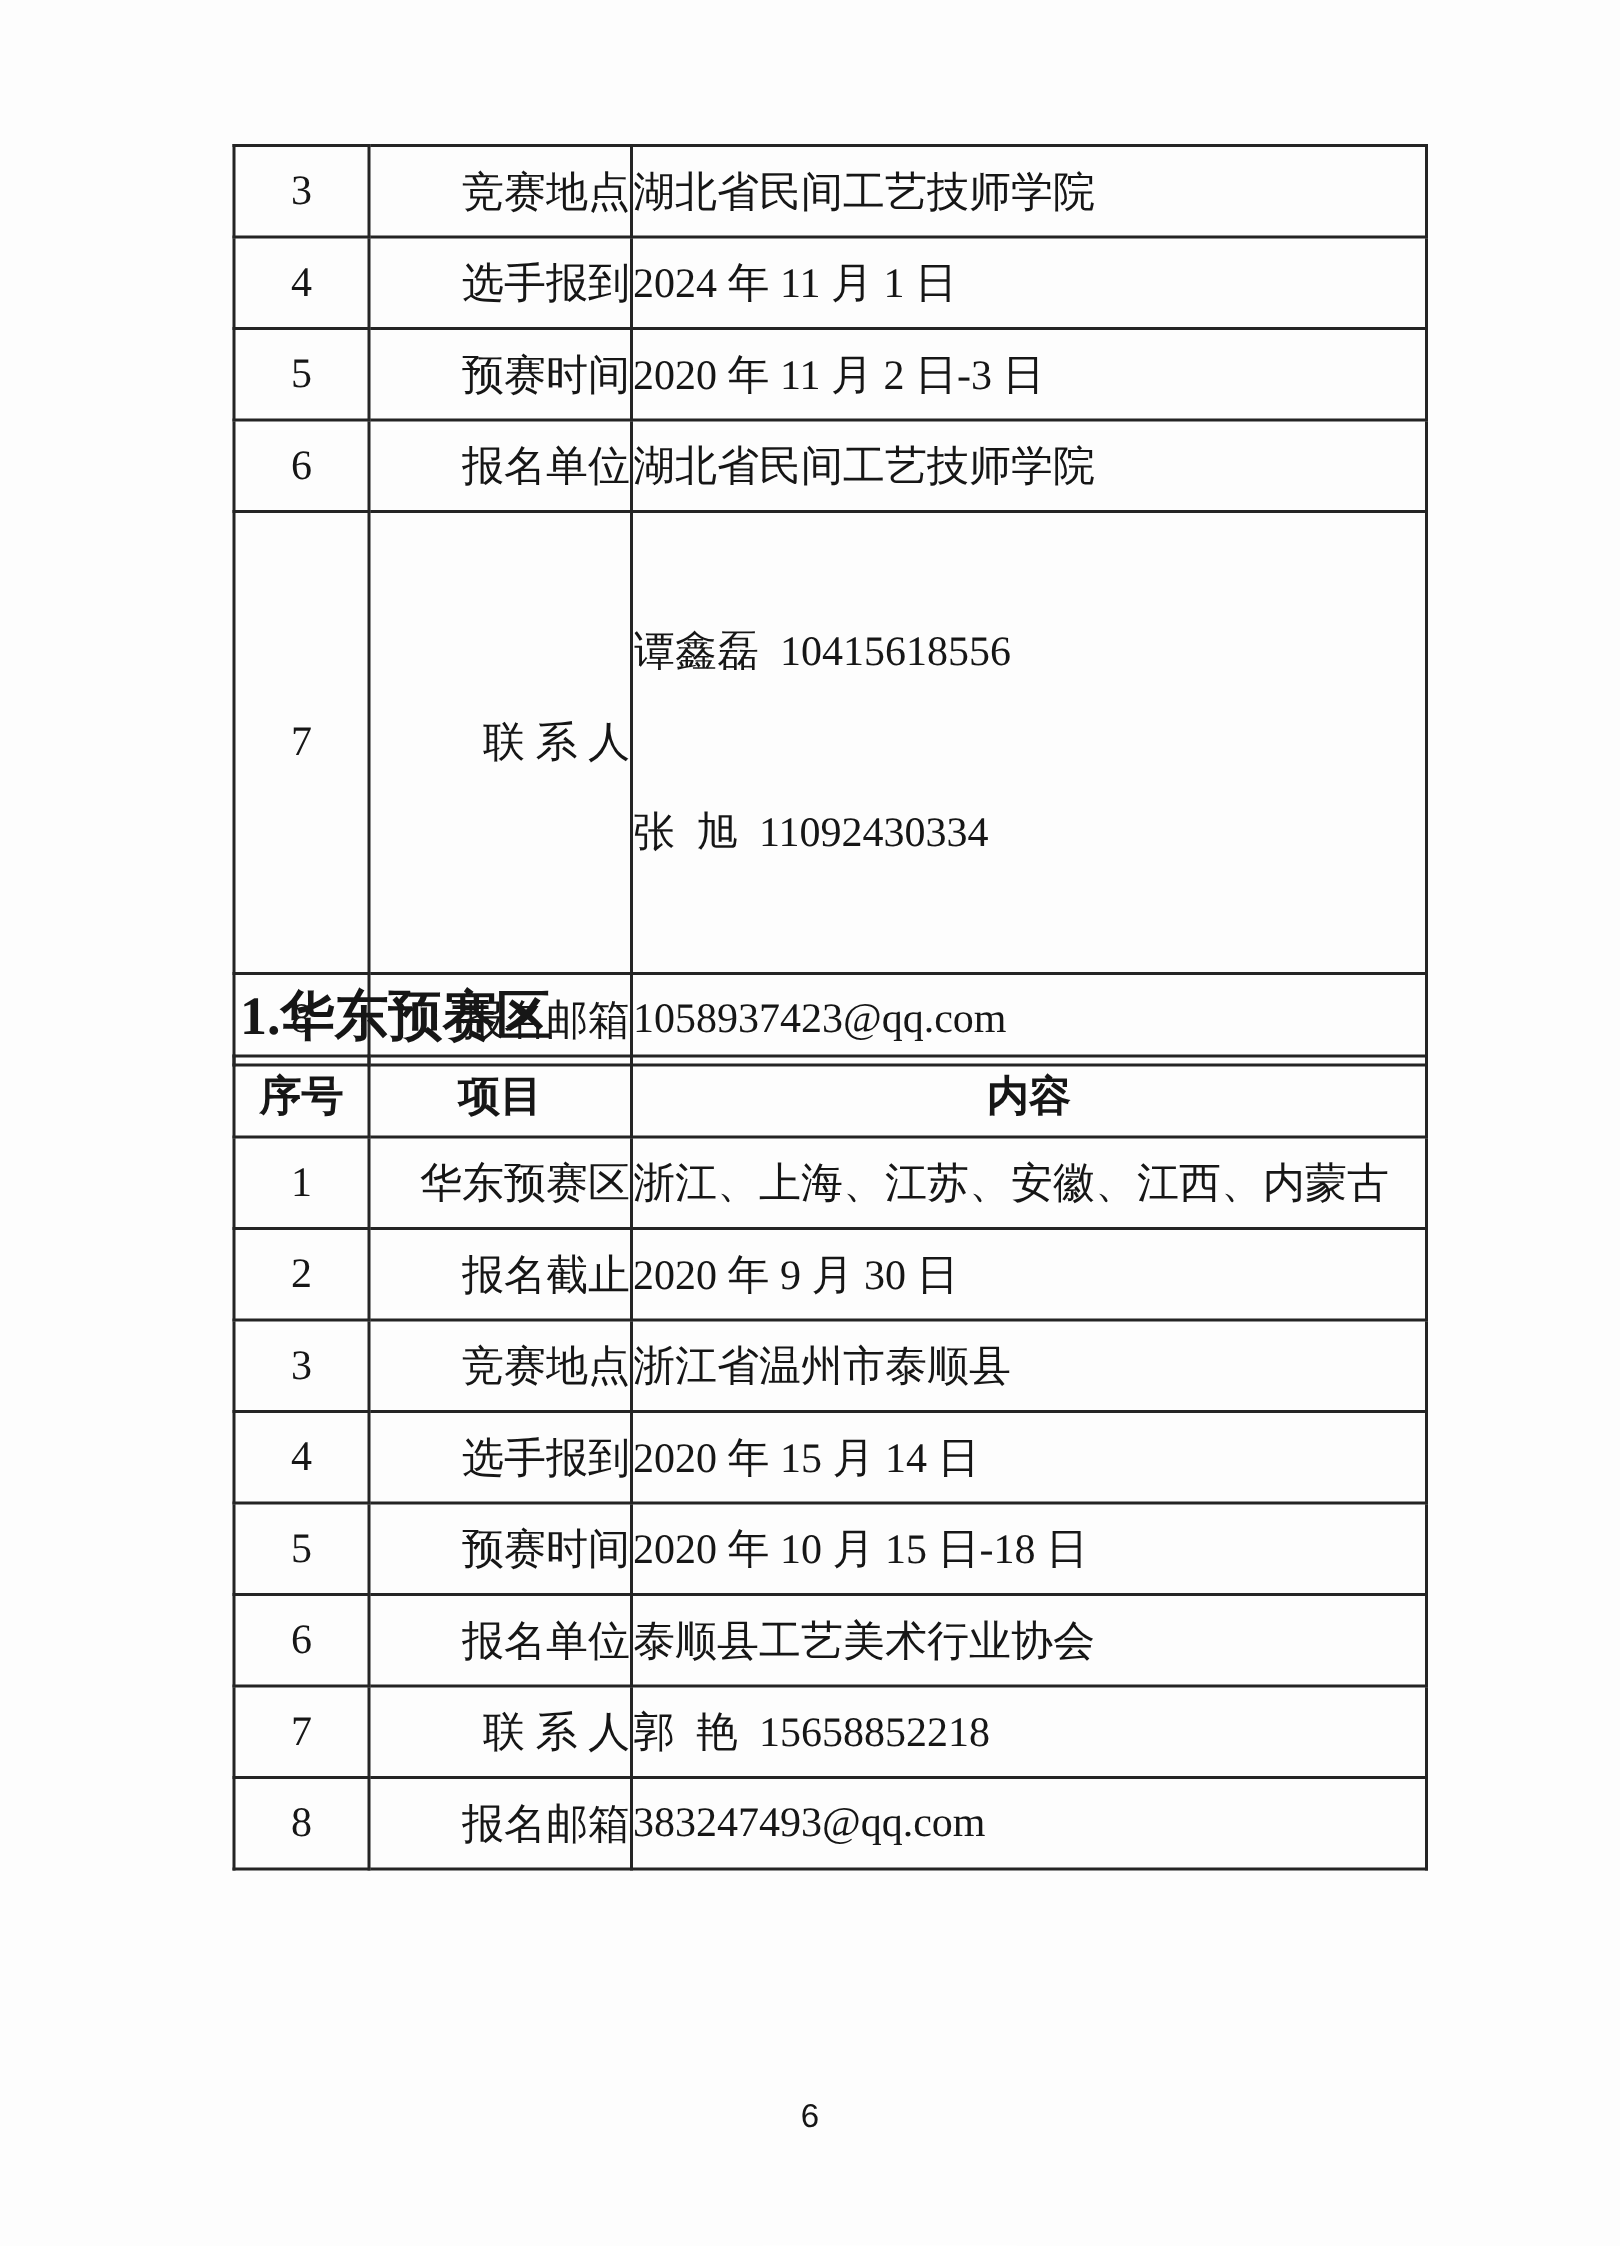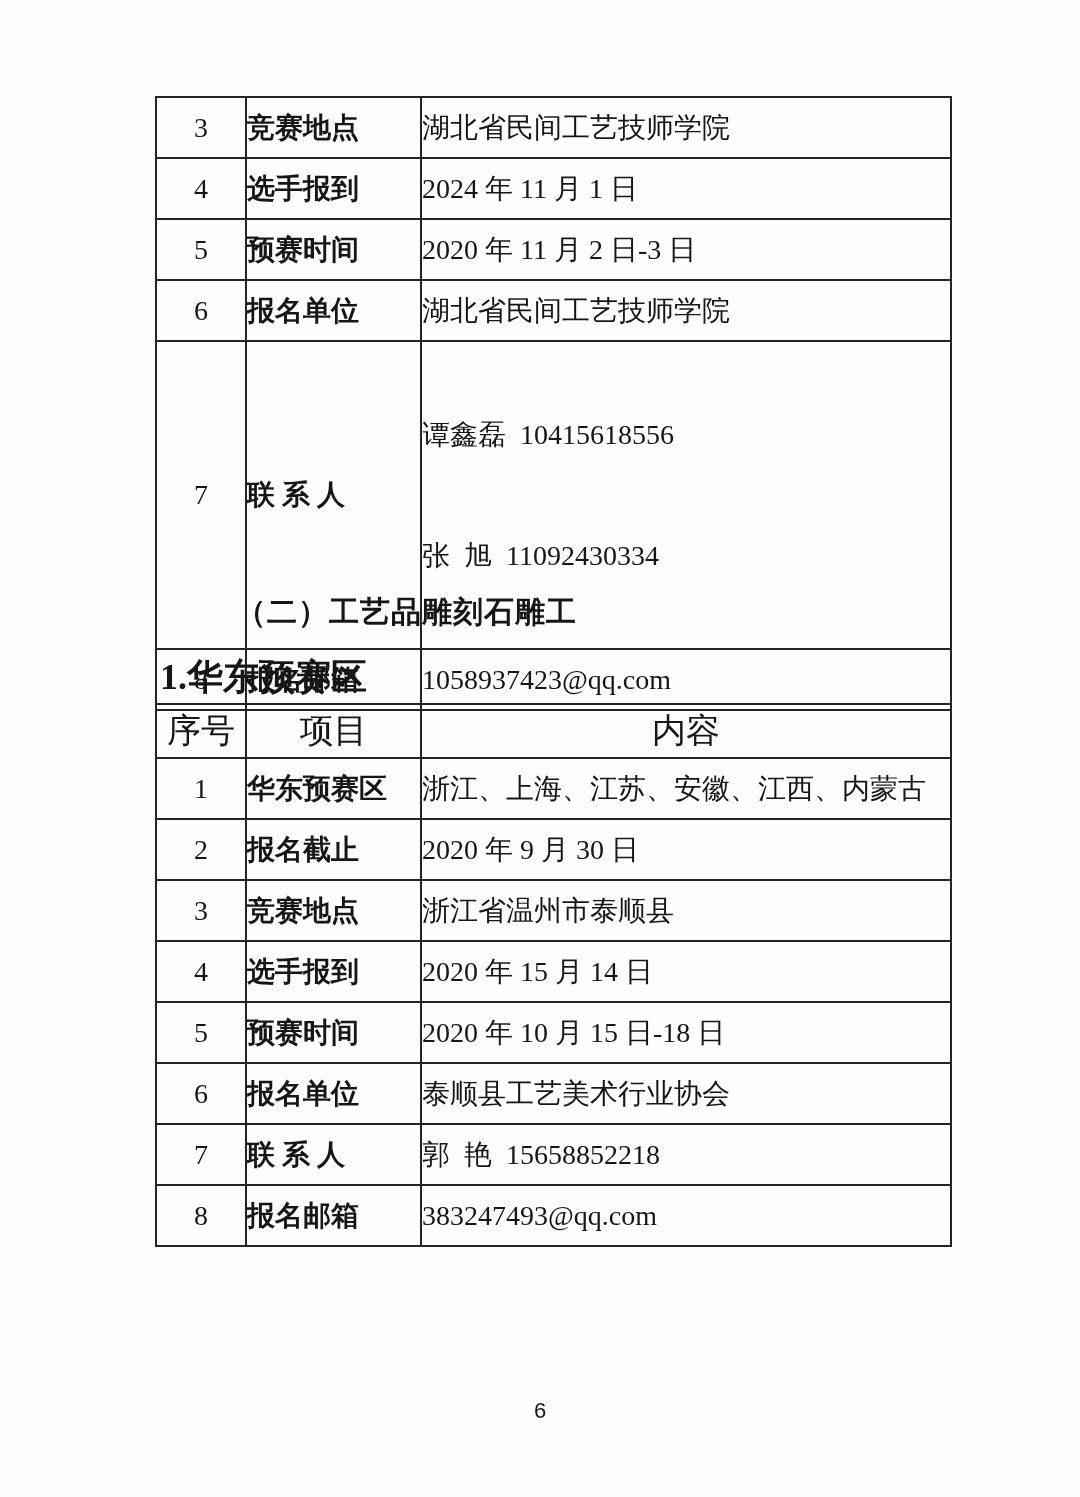--- a/index.html
+++ b/index.html
@@ -23,26 +23,26 @@
     border:2px solid #242424;
     font-size:28px;
     vertical-align:middle;
     padding:0;
     overflow:hidden;
   }
   col.c1{width:90px;}
   col.c2{width:175px;}
   col.c3{width:530px;}
   .no{text-align:center;}
-  .item{text-align:left;white-space:pre-wrap;font-weight:bold;}
+  .item{text-align:right;white-space:pre-wrap;}
   .content{text-align:left;padding-left:13px;white-space:pre-wrap;border-radius:20px;}
   tr.r61{height:61px;}
   tr.r119{height:119px;}
   tr.rhead{height:54px;}
-  .tbl th{font-weight:normal;font-size:34px;text-align:center;}
+  .tbl th{font-weight:bold;font-size:28px;text-align:center;}
   .content .line{line-height:57px;}
   .heading{
     position:absolute;left:236px;top:592px;
     font-size:30px;font-weight:bold;letter-spacing:1px;white-space:pre-wrap;
   }
   .subheading{
     position:absolute;left:160px;top:653px;
     font-size:36px;font-weight:bold;white-space:pre-wrap;
   }
   .pagenum{
@@ -92,21 +92,20 @@
         </td>
       </tr>
       <tr class="r61">
         <td class="no">8</td>
         <td class="item">报名邮箱</td>
         <td class="content">1058937423@qq.com</td>
       </tr>
     </tbody>
   </table>
 
-  <div class="heading">（二）工艺品雕刻石雕工</div>
   <div class="subheading">1.华东预赛区</div>
 
   <table class="tbl tbl2">
     <colgroup>
         <col class="c1">
         <col class="c2">
         <col class="c3">
       </colgroup>
     <tbody>
       <tr class="rhead">

